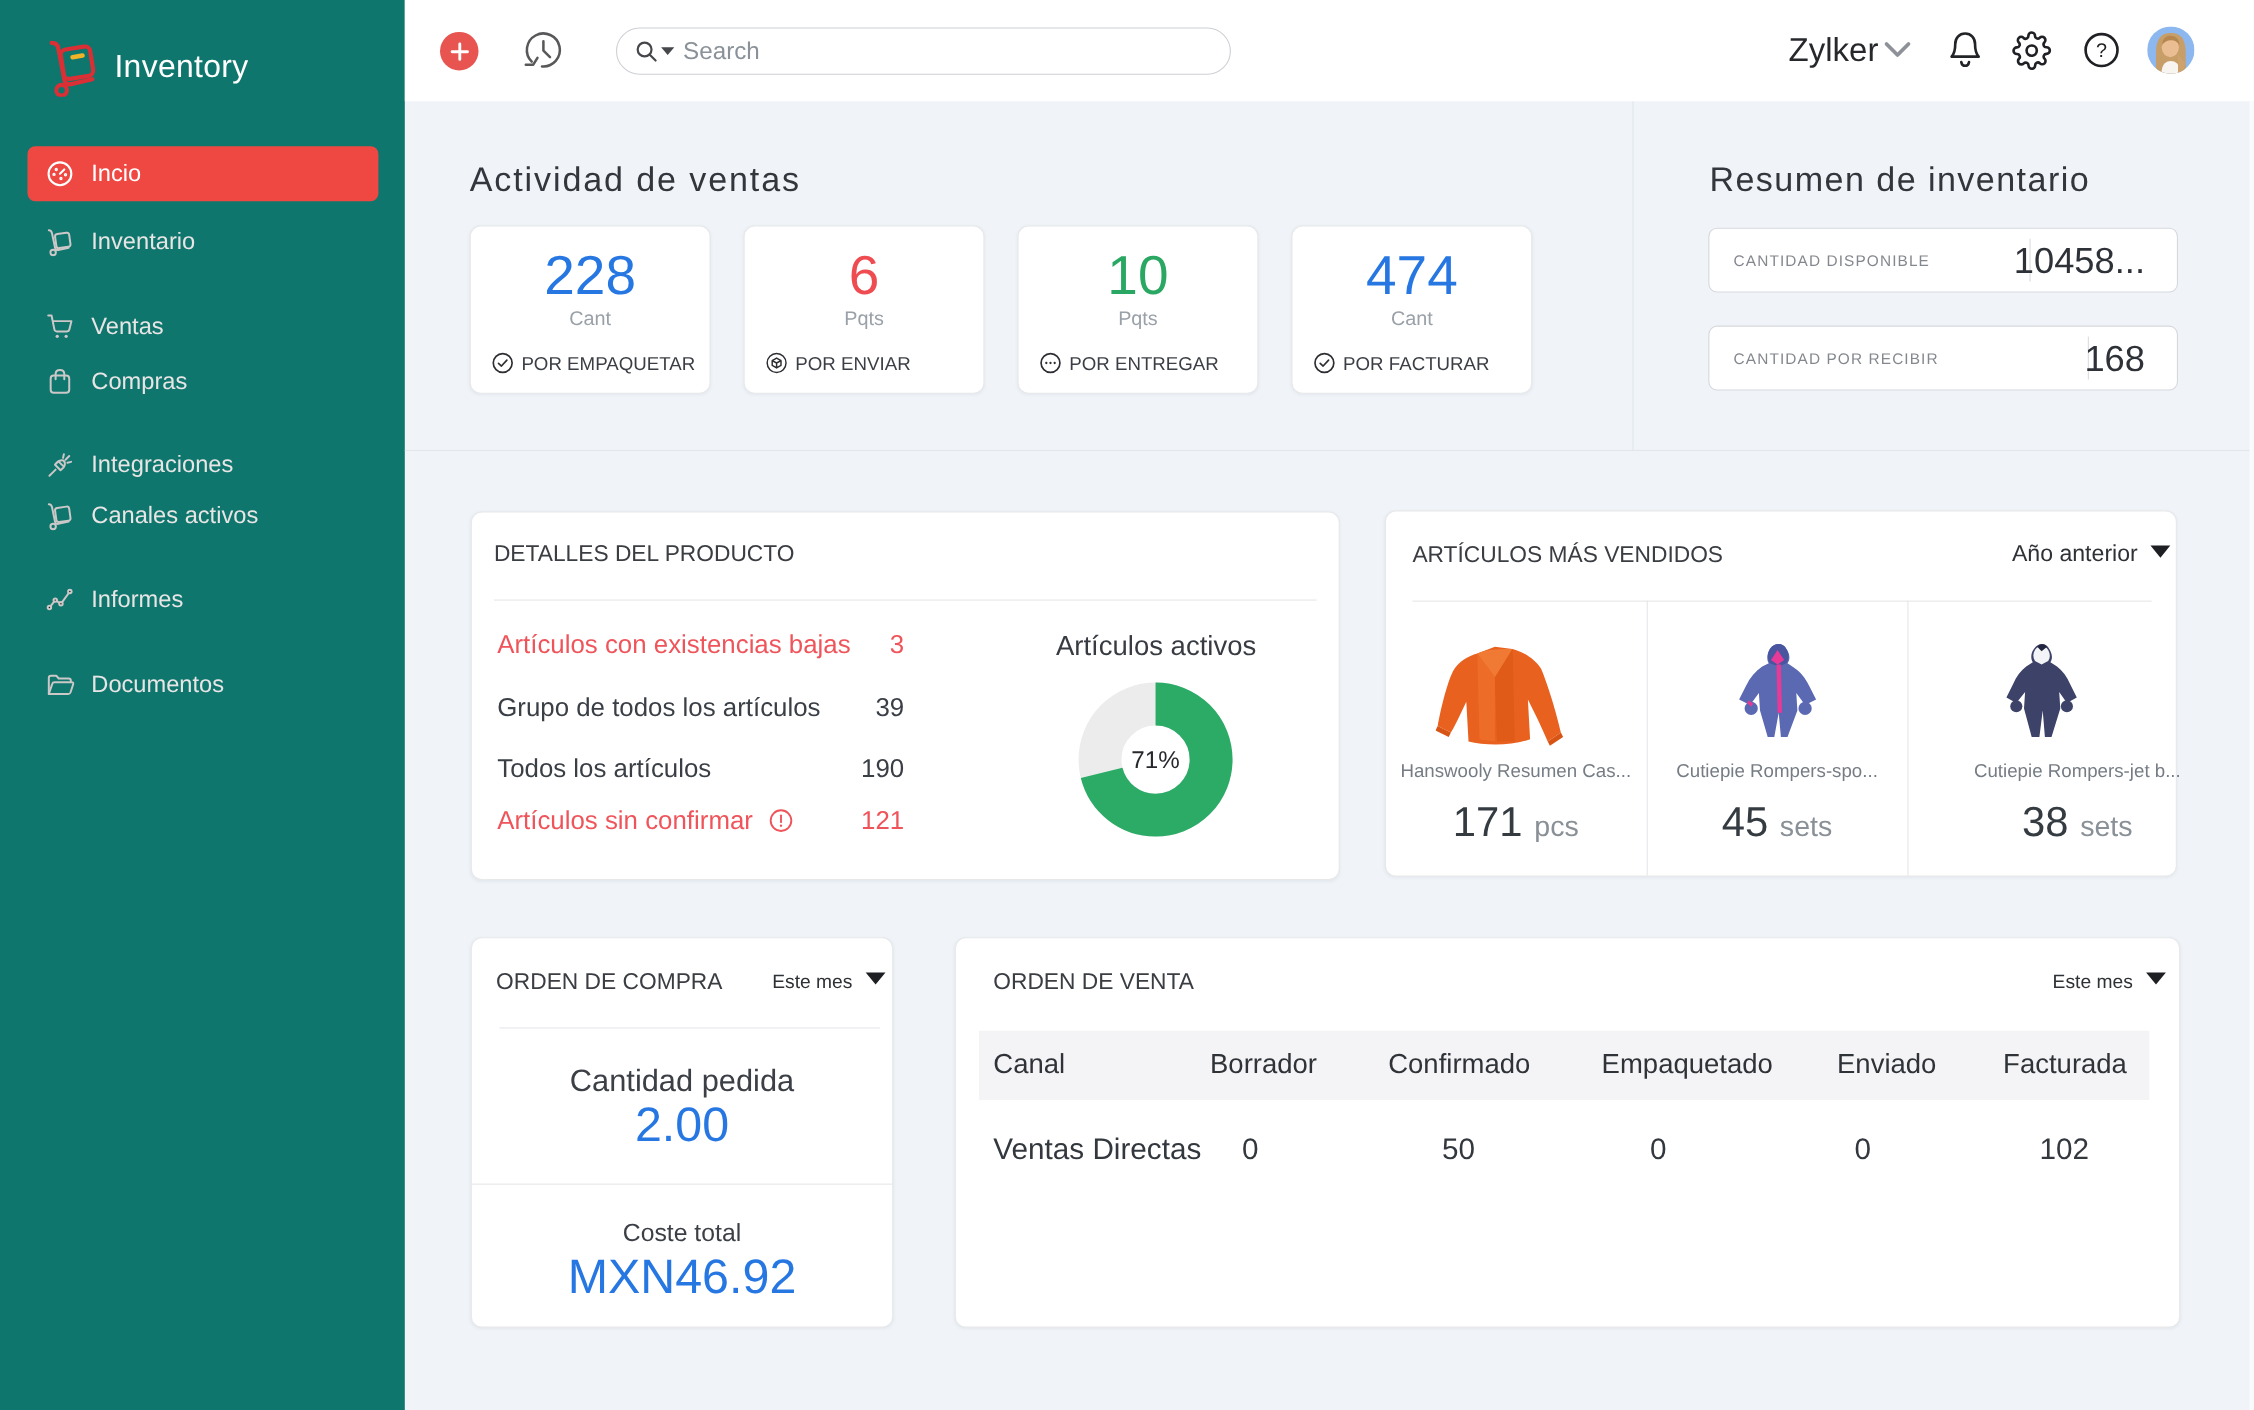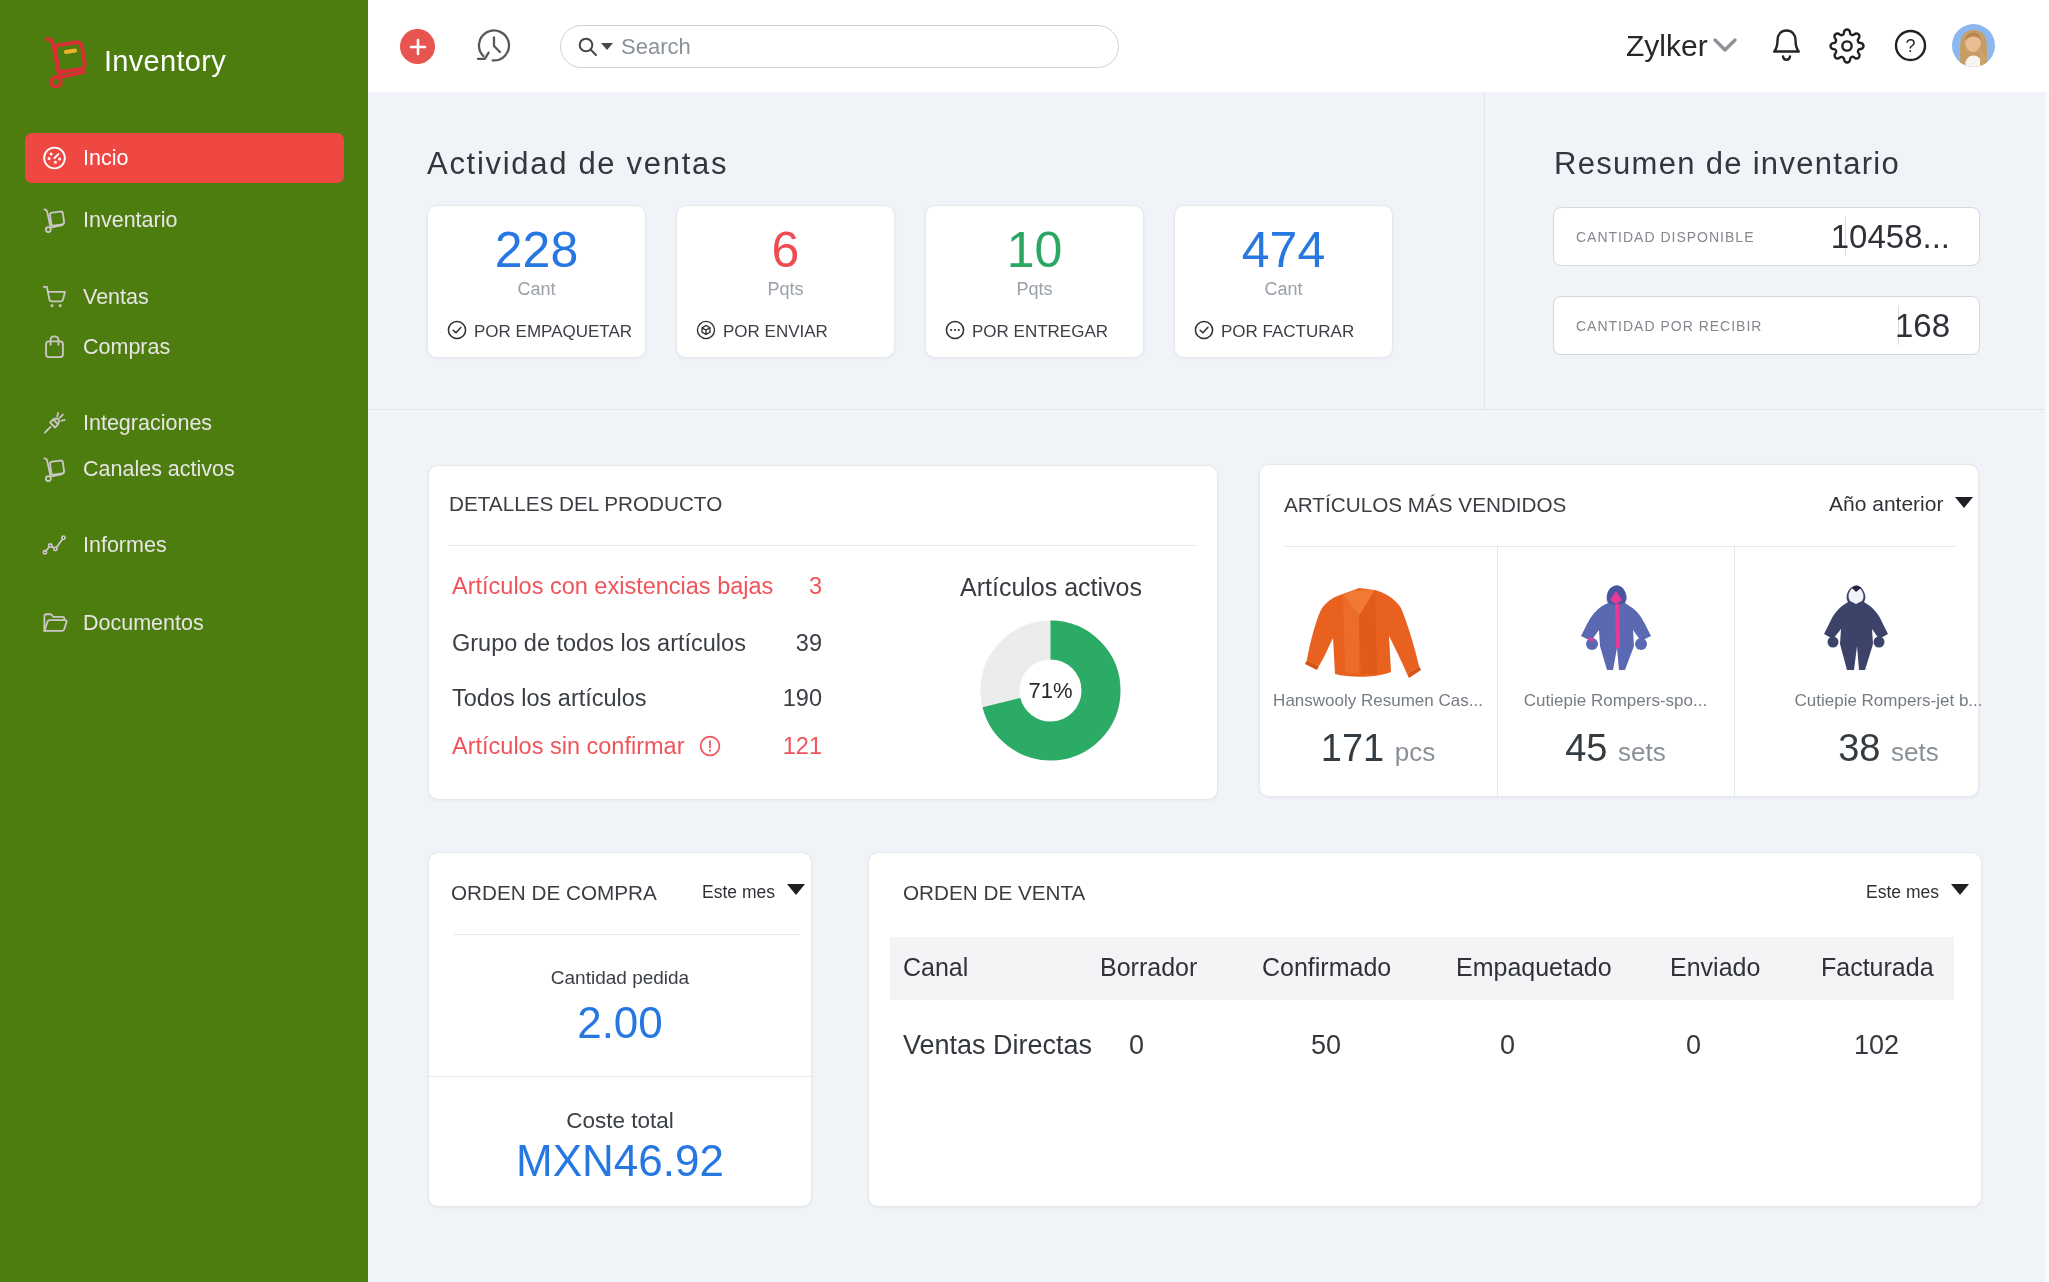--- a/index.html
+++ b/index.html
@@ -1,21 +1,21 @@
 <!DOCTYPE html>
 <html><head>
 <meta charset="utf-8">
 <style>
   * { margin:0; padding:0; box-sizing:border-box; }
   html,body { width:2049px; height:1282px; overflow:hidden; }
   body { font-family:"Liberation Sans", sans-serif; background:#f0f4f9; position:relative; }
   .abs { position:absolute; }
 
   
-  #sidebar { position:absolute; left:0; top:0; width:368px; height:1282px; background:#4d7c0f; }
+  #sidebar { position:absolute; left:0; top:0; width:368px; height:1282px; background:#0f766e; }
   .navitem { position:absolute; left:25px; width:319px; height:50px; border-radius:7px; color:#e8e5e5; font-size:21.5px; }
   .navitem .ic { position:absolute; left:16px; top:50%; transform:translateY(-50%); width:27px; height:27px; }
   .navitem .lbl { position:absolute; left:58px; top:50%; transform:translateY(-50%); white-space:nowrap; }
   .navitem.active { background:#ef4843; color:#ffffff; }
 
   
   #topbar { position:absolute; left:368px; top:0; width:1681px; height:92px; background:#ffffff; }
   #plusbtn { position:absolute; left:400px; top:29px; width:35px; height:35px; border-radius:50%; background:#e85550; }
   #searchbox { position:absolute; left:560px; top:25px; width:559px; height:43px; border:1.5px solid #cdd0d5; border-radius:22px; background:#fff; }
   #searchtxt { position:absolute; left:621px; top:34px; font-size:22px; color:#8b9199; }
@@ -329,21 +329,21 @@
 </div>
 <div class="pcol" style="left:1734px;width:245px;padding-left:32px;">
   <div class="pname" style="top:145px;">Cutiepie Rompers-jet b...</div>
   <div class="pqty" style="top:181px;">38 <span>sets</span></div>
 </div>
 
 <div class="card" style="left:428px;top:852px;width:384px;height:355px;"></div>
 <div class="ctitle" style="left:451px;top:881px;">ORDEN DE COMPRA</div>
 <div class="dropdown" style="left:702px;top:882px;">Este mes</div>
 <div class="abs" style="left:454px;top:934px;width:346px;height:1px;background:#e6e7e9;"></div>
-<div class="abs" style="left:428px;top:967px;width:384px;text-align:center;font-size:19px;color:#3c4046;">Cantidad pedida</div>
+<div class="abs" style="left:428px;top:967px;width:384px;text-align:center;font-size:28px;color:#3c4046;">Cantidad pedida</div>
 <div class="abs" style="left:428px;top:998px;width:384px;text-align:center;font-size:44px;color:#2777e3;">2.00</div>
 <div class="abs" style="left:429px;top:1076px;width:382px;height:1px;background:#e6e7e9;"></div>
 <div class="abs" style="left:428px;top:1108px;width:384px;text-align:center;font-size:22.5px;color:#3c4046;">Coste total</div>
 <div class="abs" style="left:428px;top:1136px;width:384px;text-align:center;font-size:44px;color:#2777e3;">MXN46.92</div>
 
 <div class="card" style="left:868px;top:852px;width:1114px;height:355px;"></div>
 <div class="ctitle" style="left:903px;top:881px;">ORDEN DE VENTA</div>
 <div class="dropdown" style="left:1866px;top:882px;">Este mes</div>
 <div class="abs" style="left:890px;top:937px;width:1064px;height:63px;background:#f4f4f6;"></div>
 <div class="th" style="left:903px;top:953px;">Canal</div>

